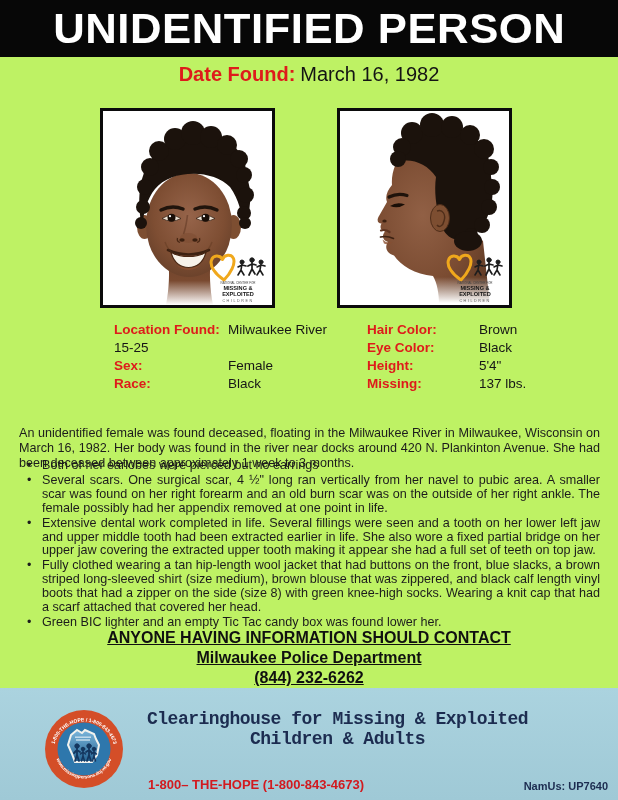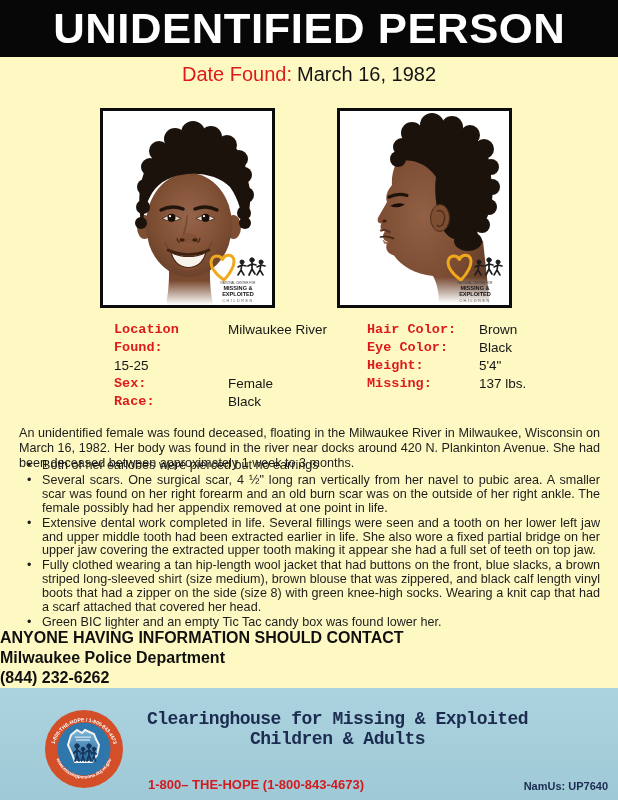--- a/index.html
+++ b/index.html
@@ -1,67 +1,67 @@
 <!DOCTYPE html>
 <html><head>
 <meta charset="utf-8">
 <style>
   html,body { margin:0; padding:0; background:#ffffff; }
   .page {
-    position:relative; width:618px; height:800px; background:#fef9c3;
+    position:relative; width:618px; height:800px; background:#bef264;
     font-family:"Liberation Sans", sans-serif; overflow:hidden; color:#1b1b1b;
   }
   
   .banner {
     position:absolute; left:0; top:0; width:618px; height:57px;
     background:#070707; display:flex; align-items:center; justify-content:center;
   }
   .banner-title {
     color:#ffffff; font-size:42px; font-weight:bold; letter-spacing:.5px;
     transform:scaleX(1.04); white-space:nowrap;
   }
   
   .dateline {
     position:absolute; top:63px; left:0; width:100%; text-align:center;
     font-size:20px; color:#141414;
   }
-  .dateline .lbl { color:#DE1B1B; font-weight:normal; }
+  .dateline .lbl { color:#DE1B1B; font-weight:bold; }
   .dateline .val { margin-left:5px; }
   
   .photo {
     position:absolute; top:108px; width:169px; height:194px;
     border:3px solid #0b0b0b; background:#ffffff; margin:0;
   }
   .photo.front   { left:100px; }
   .photo.profile { left:337px; }
   .portrait { position:absolute; left:0; top:0; width:100%; height:100%; }
   .watermark { position:absolute; right:3px; bottom:2px; width:62px; height:53px; }
   
   .details { position:absolute; top:321px; font-size:13.5px; line-height:18px; color:#161616; }
   .details.dleft  { left:114px; }
   .details.dright { left:343px; }
   .drow   { display:flex; }
-  .dlabel { font-weight:bold; color:#DE1B1B; flex:0 0 auto;font-family:Liberation Mono, monospace; }
+  .dlabel { font-weight:bold; color:#DE1B1B; flex:0 0 auto; }
   .dleft  .dlabel { width:114px; }
   .dright .dlabel { width:112px;padding-left:24px; }
   
   .summary {
     position:absolute; top:426px; left:19px; width:581px; margin:0;
     font-size:12.6px; line-height:15.2px; text-align:justify; color:#1c1c1c;
   }
   .bullets {
     position:absolute; top:459px; left:19px; width:581px; margin:0; padding:0;
     list-style:none; font-size:12.6px; line-height:13.9px; color:#1c1c1c;
   }
   .bullets li { position:relative; padding-left:23px; text-align:justify; margin-bottom:1px; }
   .bullets li::before { content:"\2022"; position:absolute; left:8px; top:0; }
   
   .contact {
-    position:absolute; top:628px; left:0; width:100%; text-align:left;
-    font-weight:bold; color:#101010;
+    position:absolute; top:628px; left:0; width:100%; text-align:center;
+    font-weight:bold; color:#101010;text-decoration:underline;
   }
   .contact div { font-size:16px; line-height:20px; }
   
   .footer {
     position:absolute; left:0; top:688px; width:618px; height:112px;
     background:linear-gradient(#ABD3DF,#9FC9D6);
   }
   .logo { position:absolute; left:44px; top:21px; width:80px; height:80px; }
   .org {
     position:absolute; left:147px; top:21px;

